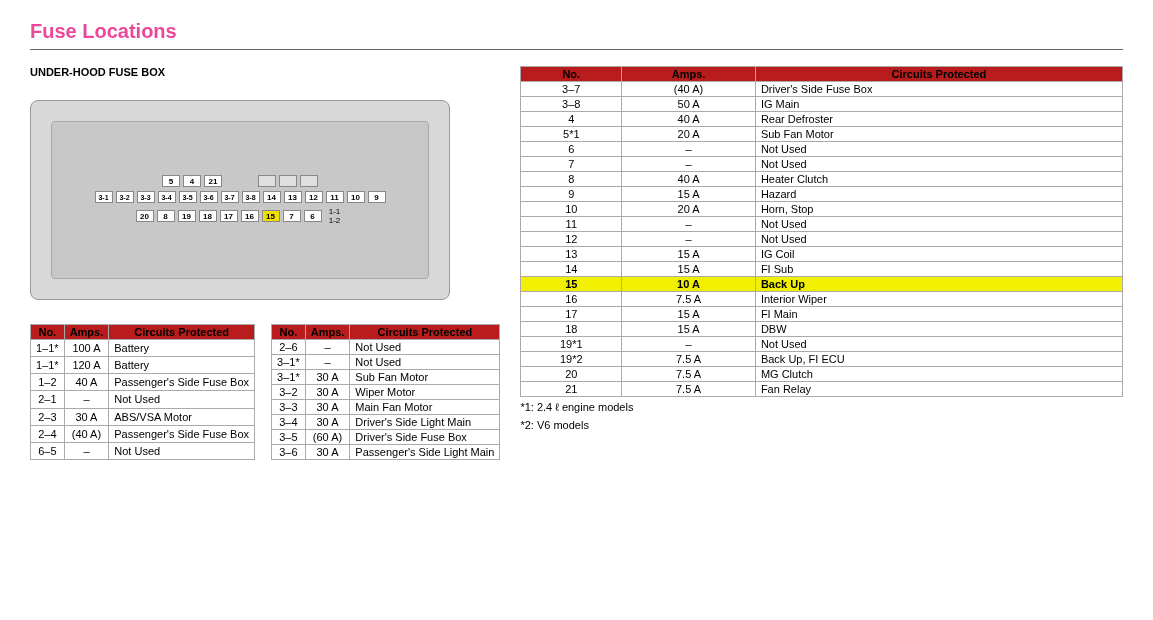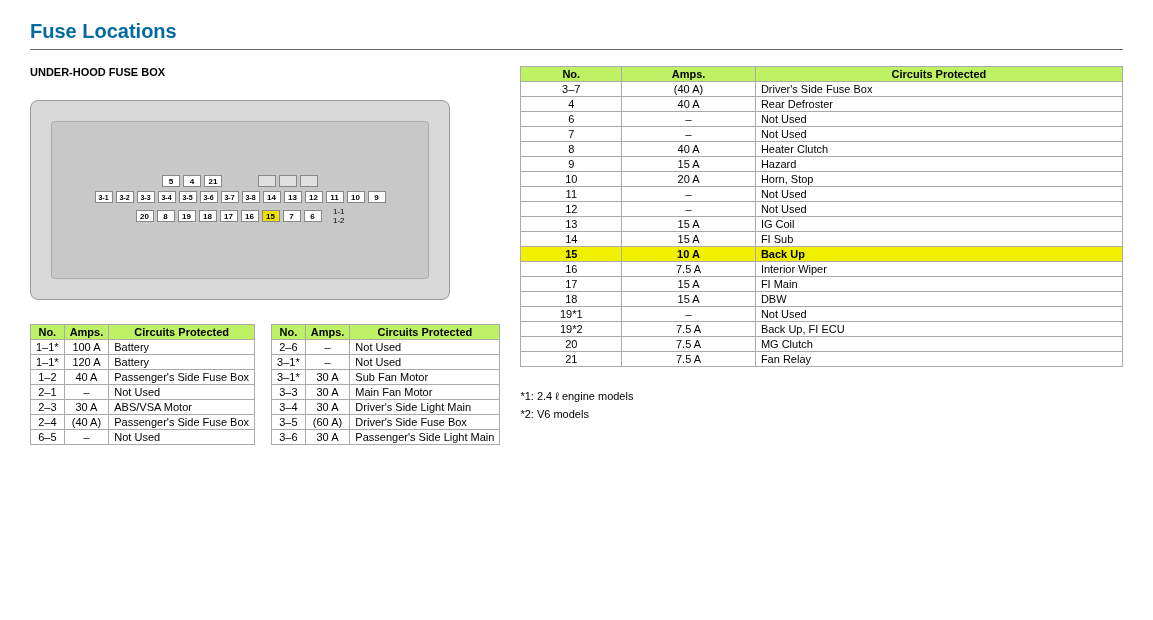--- a/index.html
+++ b/index.html
@@ -9,21 +9,21 @@
       background: #fff;
       color: #000;
       width: 1153px;
       min-height: 620px;
       padding: 20px 30px;
     }
     h1 {
       font-size: 20px;
       font-weight: bold;
       margin-bottom: 6px;
-      color: #0369a1;
+      color: #ec4899;
     }
     .title-divider {
       border: none;
       border-top: 1px solid #666;
       margin-bottom: 16px;
     }
     .section-label {
       font-size: 11px;
       font-weight: bold;
       margin-bottom: 8px;
@@ -100,36 +100,36 @@
     table {
       border-collapse: collapse;
       font-size: 11px;
     }
     table th, table td {
       border: 1px solid #aaa;
       padding: 1px 5px;
       white-space: nowrap;
     }
     table th {
-      background: #bef264;
+      background: #b91c1c;
       font-weight: bold;
       text-align: center;
     }
     table td {
       text-align: left;
     }
     table td:first-child, table td:nth-child(2) {
       text-align: center;
     }
     .highlight-row td {
       background: #f0f000 !important;
       font-weight: bold;
     }
     .footnotes {
-      margin-top: 21px;
+      margin-top: 2px;
       font-size: 11px;
       line-height: 1.6;
     }
   </style>
 </head>
 <body>
 
 <h1>Fuse Locations</h1>
 <hr class="title-divider">
 
@@ -170,21 +170,21 @@
         <div class="fuse-row">
           <div class="fuse-cell">20</div>
           <div class="fuse-cell">8</div>
           <div class="fuse-cell">19</div>
           <div class="fuse-cell">18</div>
           <div class="fuse-cell">17</div>
           <div class="fuse-cell">16</div>
           <div class="fuse-cell yellow">15</div>
           <div class="fuse-cell">7</div>
           <div class="fuse-cell">6</div>
-          <div style="width:20px; font-size:8px; text-align:right;">1-1 1-2</div>
+          <div style="width:20px; font-size:8px; text-align:center;">1-1 1-2</div>
         </div>
       </div>
     </div>
 
     <div class="bottom-tables">
 
       <table>
         <thead>
           <tr>
             <th>No.</th>
@@ -247,20 +247,25 @@
             </tr>
             <tr>
               <td>3–1*</td>
               <td>–</td>
               <td>Not Used</td>
             </tr>
             <tr>
               <td>3–1*</td>
               <td>30 A</td>
               <td>Sub Fan Motor</td>
+            </tr>
+            <tr>
+              <td>3–2</td>
+              <td>30 A</td>
+              <td>Wiper Motor</td>
             </tr>
             <tr>
               <td>3–3</td>
               <td>30 A</td>
               <td>Main Fan Motor</td>
             </tr>
             <tr>
               <td>3–4</td>
               <td>30 A</td>
               <td>Driver's Side Light Main</td>
@@ -289,23 +294,33 @@
           <th>Circuits Protected</th>
         </tr>
       </thead>
       <tbody id="right-table-body">
       <tr>
             <td>3–7</td>
             <td>(40 A)</td>
             <td>Driver's Side Fuse Box</td>
           </tr>
           <tr>
+            <td>3–8</td>
+            <td>50 A</td>
+            <td>IG Main</td>
+          </tr>
+          <tr>
             <td>4</td>
             <td>40 A</td>
             <td>Rear Defroster</td>
+          </tr>
+          <tr>
+            <td>5*1</td>
+            <td>20 A</td>
+            <td>Sub Fan Motor</td>
           </tr>
           <tr>
             <td>6</td>
             <td>–</td>
             <td>Not Used</td>
           </tr>
           <tr>
             <td>7</td>
             <td>–</td>
             <td>Not Used</td>

